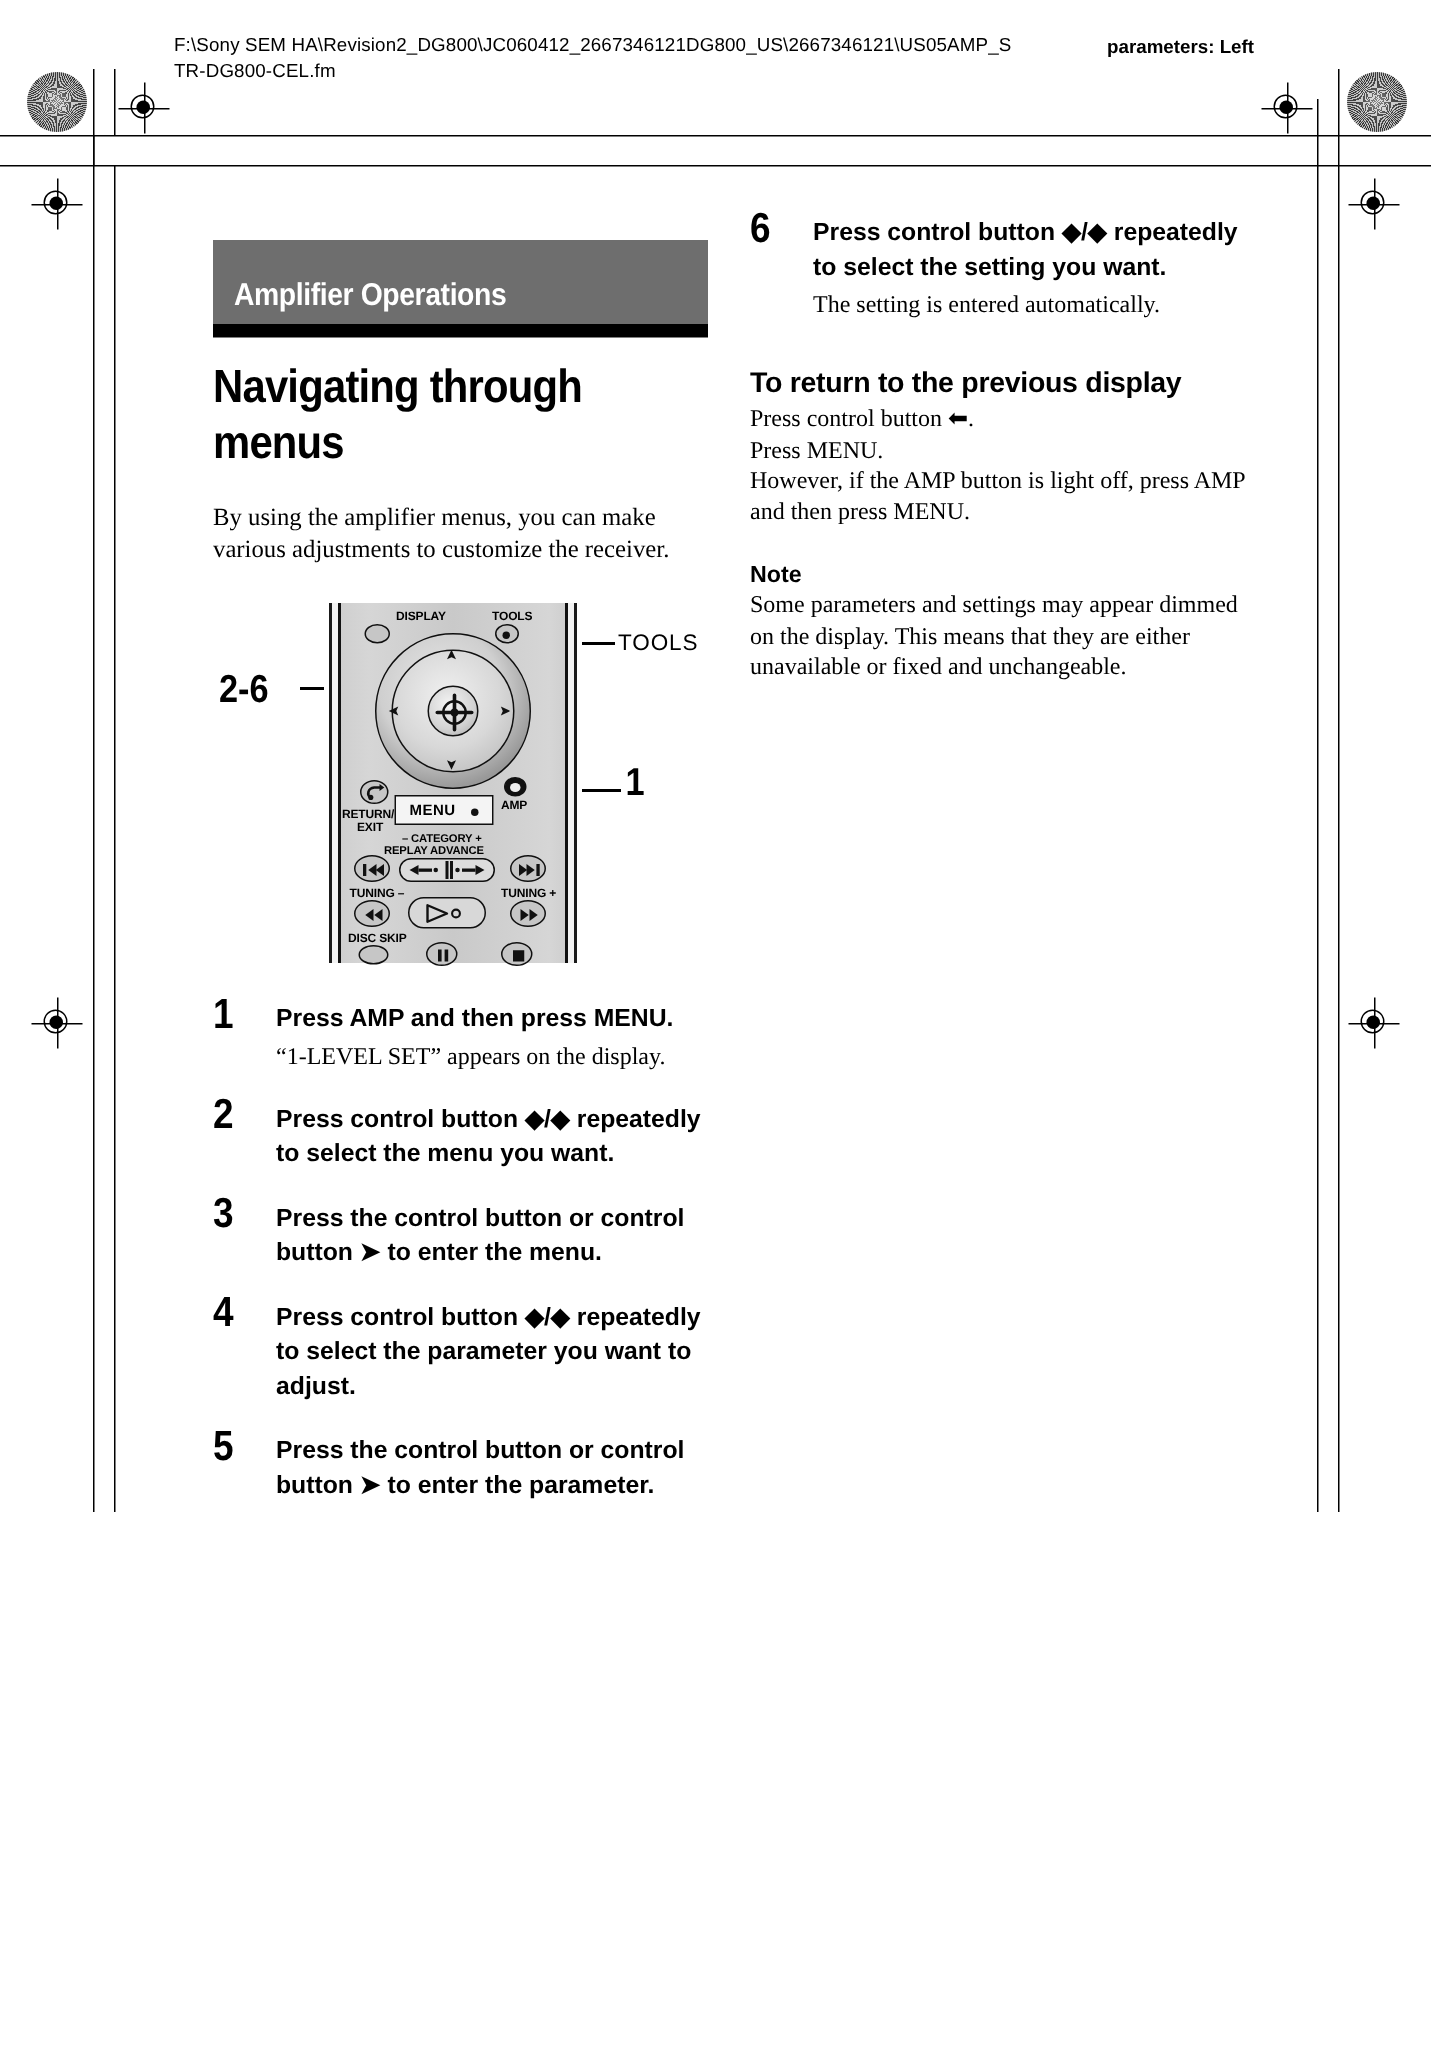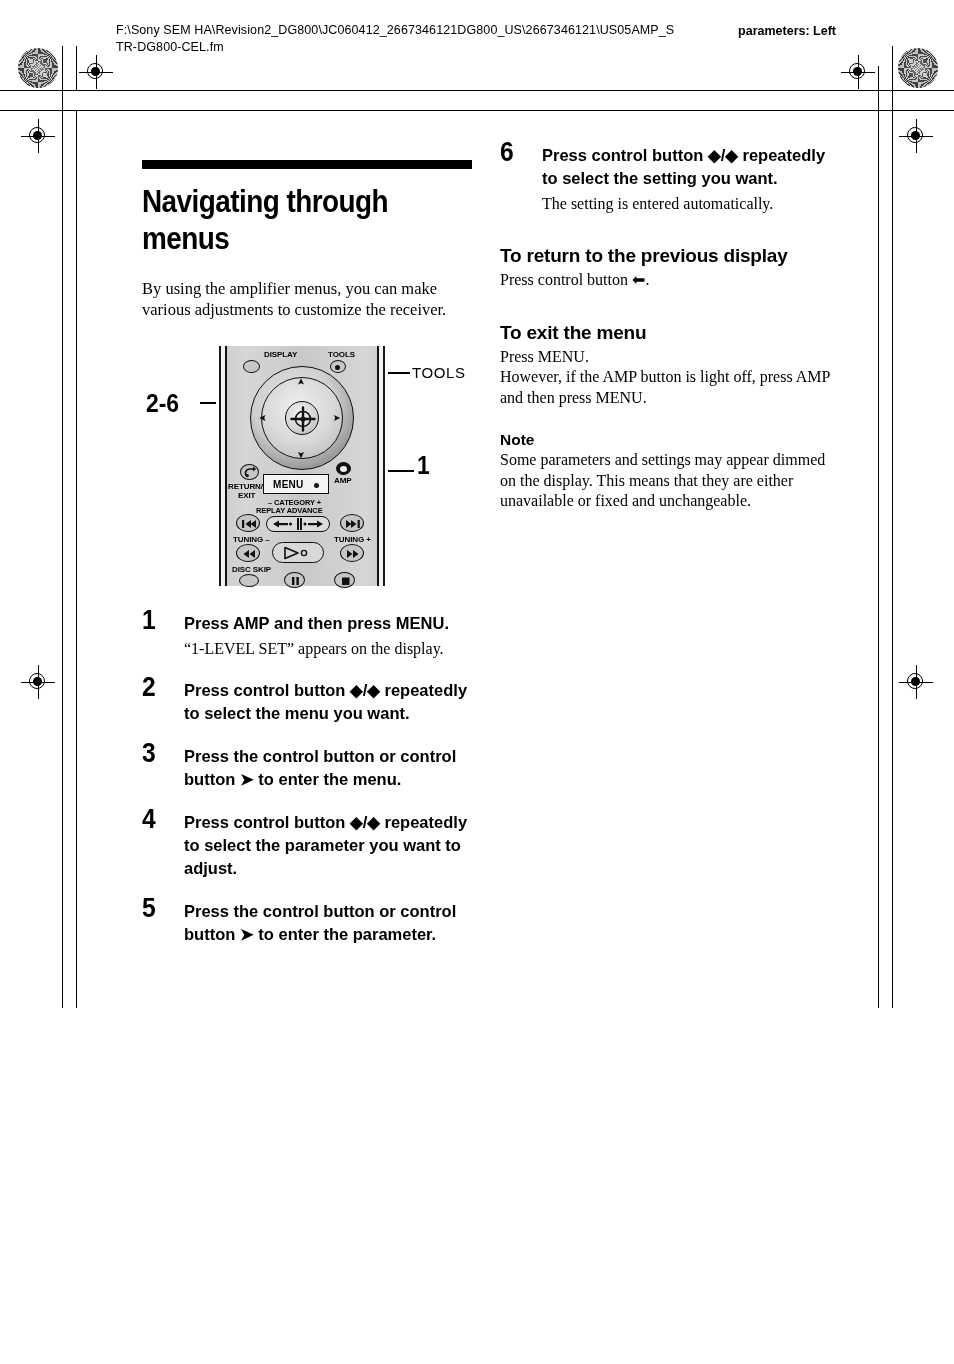--- a/index.html
+++ b/index.html
@@ -387,20 +387,23 @@
   <div class="starburst" style="left:38px;top:68px;"></div>
   <div class="starburst" style="left:918px;top:68px;"></div>
   <div class="starburst" style="left:38px;top:1296px;"></div>
   <div class="starburst" style="left:918px;top:1296px;"></div>
 
   <div class="filepath">F:\Sony SEM HA\Revision2_DG800\JC060412_2667346121DG800_US\2667346121\US05AMP_STR-DG800-CEL.fm</div>
   <div class="masterpage">parameters: Left</div>
 
   <div class="col-left">
 
+    <div class="section-band">
+      <div class="label">Amplifier Operations</div>
+    </div>
     <div class="section-rule"></div>
 
     <h1 class="doc-title">Navigating through menus</h1>
 
     <p class="intro">By using the amplifier menus, you can make various adjustments to customize the receiver.</p>
 
     <div class="figure">
 
       <div class="callout-label" style="left:4px;top:44px;font-size:26px;transform:scaleX(0.88);transform-origin:left top;">2-6</div>
       <div class="leader" style="left:58px;top:58px;width:42px;height:1.6px;"></div>
@@ -582,21 +585,20 @@
 
     <div class="step" style="margin-top:0;">
       <div class="num">6</div>
       <div class="body"><span>Press control button </span><span>◆</span><span>/</span><span>◆</span><span> repeatedly to select the setting you want.</span></div>
       <div class="sub">The setting is entered automatically.</div>
     </div>
 
     <h2 class="sub-head">To return to the previous display</h2>
     <p class="bodytext"><span>Press control button </span><span>⬅</span><span>.</span></p>
 
-    <h2 class="sub-head">To exit the menu</h2>
     <p class="bodytext">Press MENU.</p>
     <p class="bodytext">However, if the AMP button is light off, press AMP and then press MENU.</p>
 
     <h3 class="note-head">Note</h3>
     <p class="bodytext">Some parameters and settings may appear dimmed on the display. This means that they are either unavailable or fixed and unchangeable.</p>
   </div>
 
   <div class="pagenum"><span>46</span><sup>US</sup></div>
 
   <div class="footer-model">

